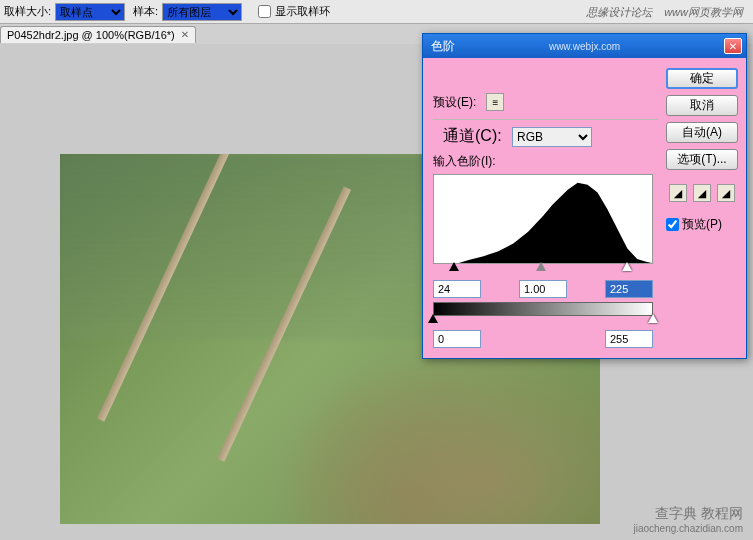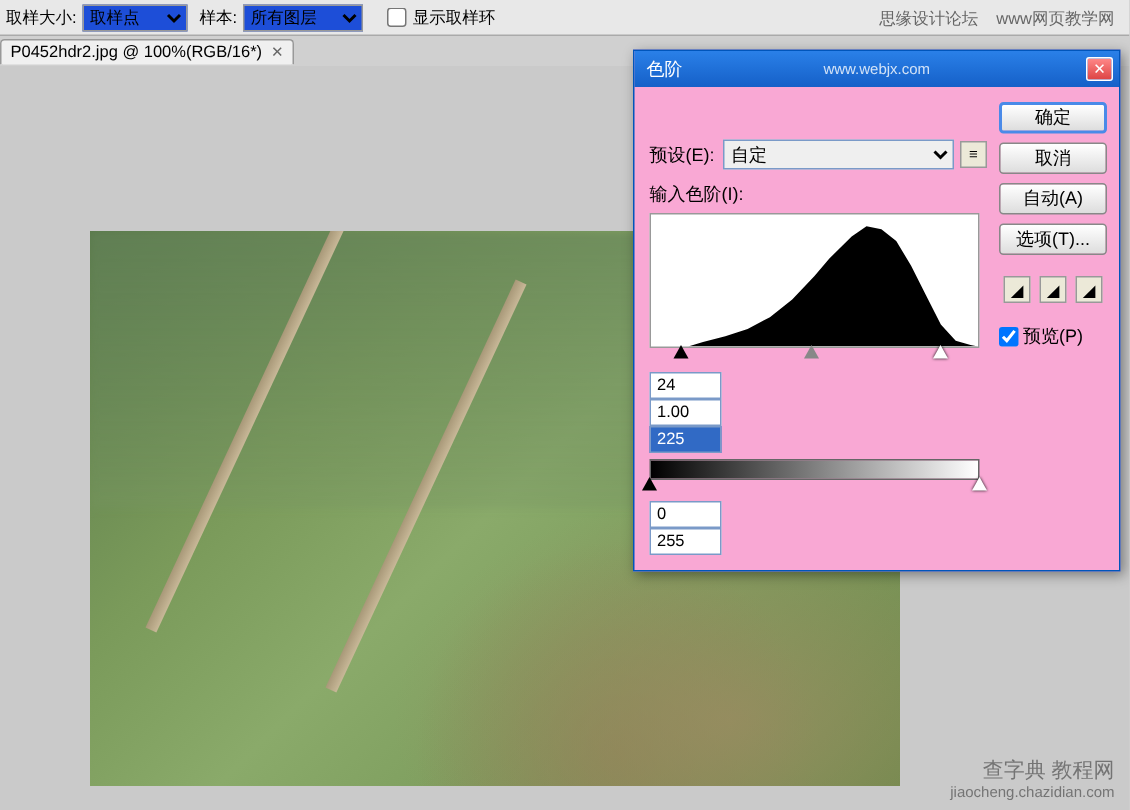--- a/index.html
+++ b/index.html
@@ -15,21 +15,21 @@
 .tab-close { margin-left: 6px; font-size: 10px; color: #666; cursor: pointer; }
 
 .canvas-area { position: absolute; top: 44px; left: 0; right: 0; bottom: 0; background: #cacaca; }
 .image-canvas { position: absolute; top: 110px; left: 60px; width: 540px; height: 370px; background: linear-gradient(135deg, #5a7a4a 0%, #7a9a5a 30%, #8aaa6a 50%, #6a8a4a 100%); overflow: hidden; }
 .image-canvas::before { content: ""; position: absolute; top: 0; left: 0; right: 0; bottom: 50%; background: linear-gradient(180deg, rgba(100,130,90,0.6), rgba(120,150,100,0.3)); filter: blur(3px); }
 .dried-plants { position: absolute; bottom: 0; right: 0; width: 70%; height: 60%; background: radial-gradient(ellipse at 70% 80%, rgba(160,140,100,0.7), transparent 60%), radial-gradient(ellipse at 50% 90%, rgba(140,120,80,0.6), transparent 50%); }
 .stick { position: absolute; width: 8px; height: 300px; background: linear-gradient(90deg, #a89878, #c8b898); transform: rotate(25deg); }
 .stick1 { top: -20px; left: 100px; }
 .stick2 { top: 20px; left: 220px; }
 
-.top-watermarks { position: absolute; top: 0; right: 10px; font-size: 11px; color: #666; display: flex; gap: 12px; height: 24px; align-items: center; z-index: 5; }
+.top-watermarks { position: absolute; top: 0; right: 10px; font-size: 11px; color: #666; display: flex; gap: 12px; height: 24px; align-items: center; z-index: 5; font-style: italic; }
 .bottom-watermark { position: absolute; bottom: 6px; right: 10px; font-size: 14px; color: rgba(80,80,80,0.7); z-index: 20; text-align: right; }
 .bottom-watermark-small { font-size: 10px; display: block; }
 
 
 .dialog { position: absolute; top: 33px; left: 422px; width: 325px; background: #f9a8d4; border: 1px solid #0055bb; box-shadow: 2px 2px 8px rgba(0,0,0,0.4); z-index: 10; }
 .title-bar { background: linear-gradient(180deg, #2a80e8, #1560c8); height: 24px; display: flex; align-items: center; justify-content: space-between; padding: 0 4px; color: #fff; font-size: 12px; }
 .title-text { padding-left: 4px; }
 .close-btn { width: 18px; height: 16px; background: linear-gradient(180deg, #f88, #d44); border: 1px solid #fff; border-radius: 2px; color: #fff; font-size: 10px; display: flex; align-items: center; justify-content: center; cursor: pointer; }
 
 .dialog-body { padding: 10px; position: relative; }
@@ -48,21 +48,21 @@
 .histogram svg { width: 100%; height: 100%; }
 
 .slider-track-in { width: 220px; height: 12px; position: relative; margin-bottom: 4px; }
 .slider-track-out { width: 220px; height: 14px; background: linear-gradient(90deg, #000, #fff); border: 1px solid #666; margin-top: 4px; }
 .slider-handles { width: 220px; height: 10px; position: relative; margin-bottom: 4px; }
 .handle { position: absolute; width: 0; height: 0; border-left: 5px solid transparent; border-right: 5px solid transparent; top: -2px; transform: translateX(-5px); }
 .handle-black { border-bottom: 9px solid #000; }
 .handle-gray { border-bottom: 9px solid #888; }
 .handle-white { border-bottom: 9px solid #fff; filter: drop-shadow(0 0 1px #000); }
 
-.input-row { display: flex; justify-content: space-between; width: 220px; flex-direction: column; }
+.input-row { display: flex; justify-content: space-between; width: 220px; }
 .num-input { width: 48px; height: 18px; font-size: 11px; text-align: left; padding: 0 4px; border: 1px solid #7a9ac8; }
 .num-input.sel { background: #316ac5; color: #fff; }
 
 .section-label { font-size: 12px; margin: 8px 0 2px; }
 
 .btn { height: 21px; font-size: 12px; background: linear-gradient(180deg, #fff, #ddd); border: 1px solid #888; border-radius: 3px; cursor: pointer; }
 .btn.default { border: 2px solid #4a8ae8; }
 
 .eyedroppers { display: flex; gap: 6px; justify-content: center; margin-top: 8px; }
 .eyedrop { width: 18px; height: 18px; border: 1px solid #999; background: #ece9d8; display: flex; align-items: center; justify-content: center; font-size: 11px; }
@@ -110,26 +110,29 @@
     <span class="title-text">色阶</span>
     <span style="position:absolute;left:50%;transform:translateX(-50%);font-size:10px;opacity:0.8">www.webjx.com</span>
     <div class="close-btn">✕</div>
   </div>
 
   <div class="dialog-body">
     <div class="main-col">
 
       <div class="row">
         <span class="row-label">预设(E):</span>
-        <select class="preset-select">
-          <option>自定</option>
-        </select>
         <div class="menu-icon">≡</div>
       </div>
 
+      <div class="fieldset" style="border:none;border-top:1px solid #bbb;padding:6px 0 0 10px;margin-bottom:6px;">
+        <span class="row-label">通道(C):</span>
+        <select class="channel-select">
+          <option>RGB</option>
+        </select>
+      </div>
 
       <div class="section-label" style="margin-top:2px;">输入色阶(I):</div>
 
       <div class="histogram">
         <svg viewBox="0 0 220 90" preserveAspectRatio="none">
           <path d="M0,90 L25,90 L35,87 L50,83 L65,78 L80,70 L95,58 L110,42 L120,30 L135,15 L145,8 L155,10 L165,18 L175,35 L185,55 L195,75 L205,86 L215,89 L220,90 Z" fill="#000"></path>
         </svg>
       </div>
 
       <div class="slider-track-in">

